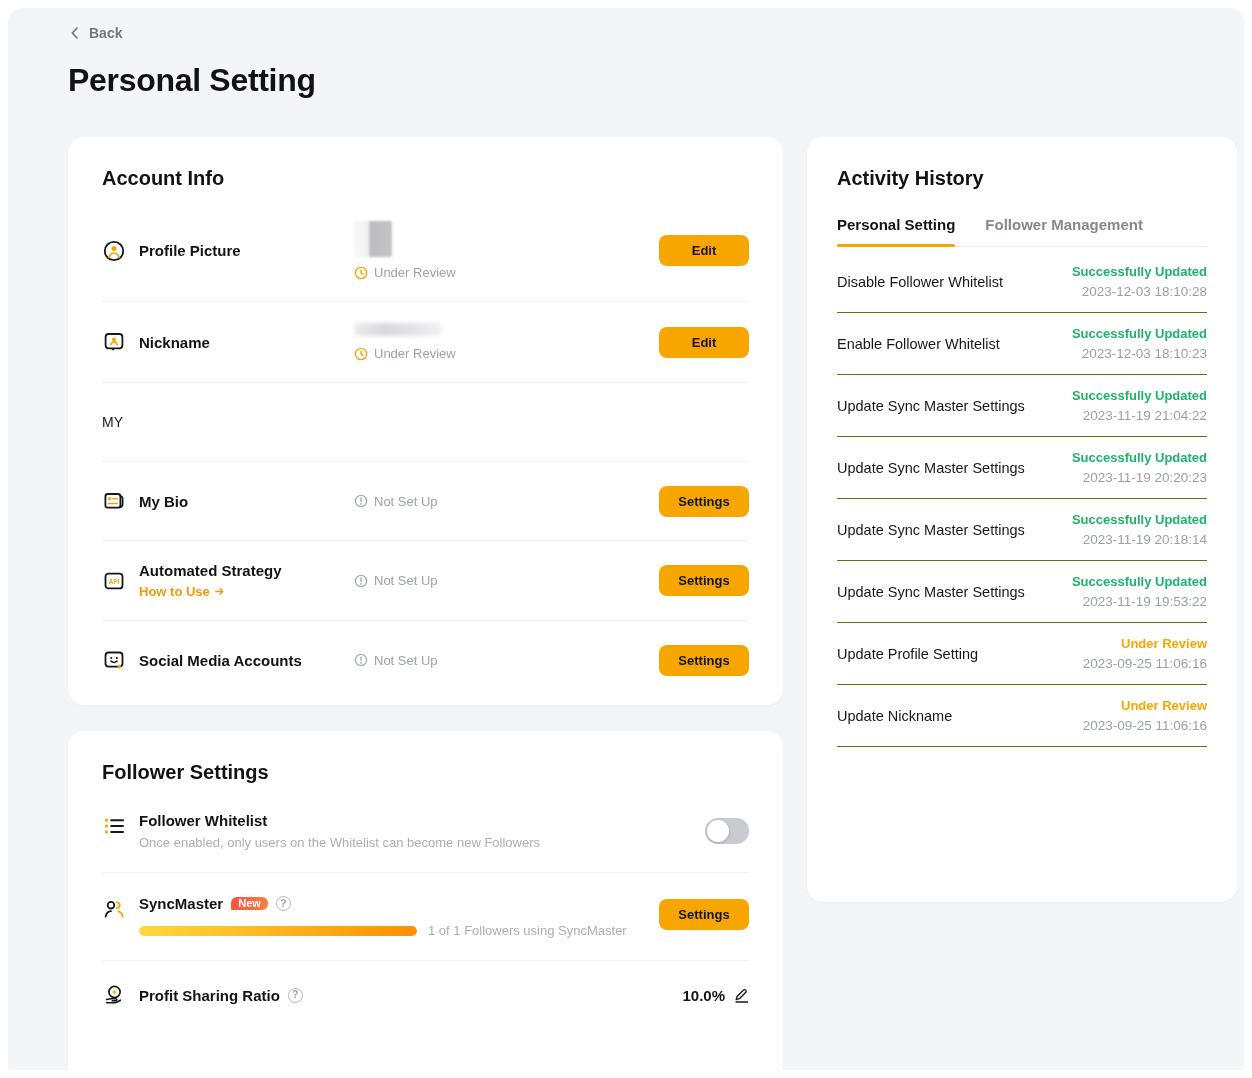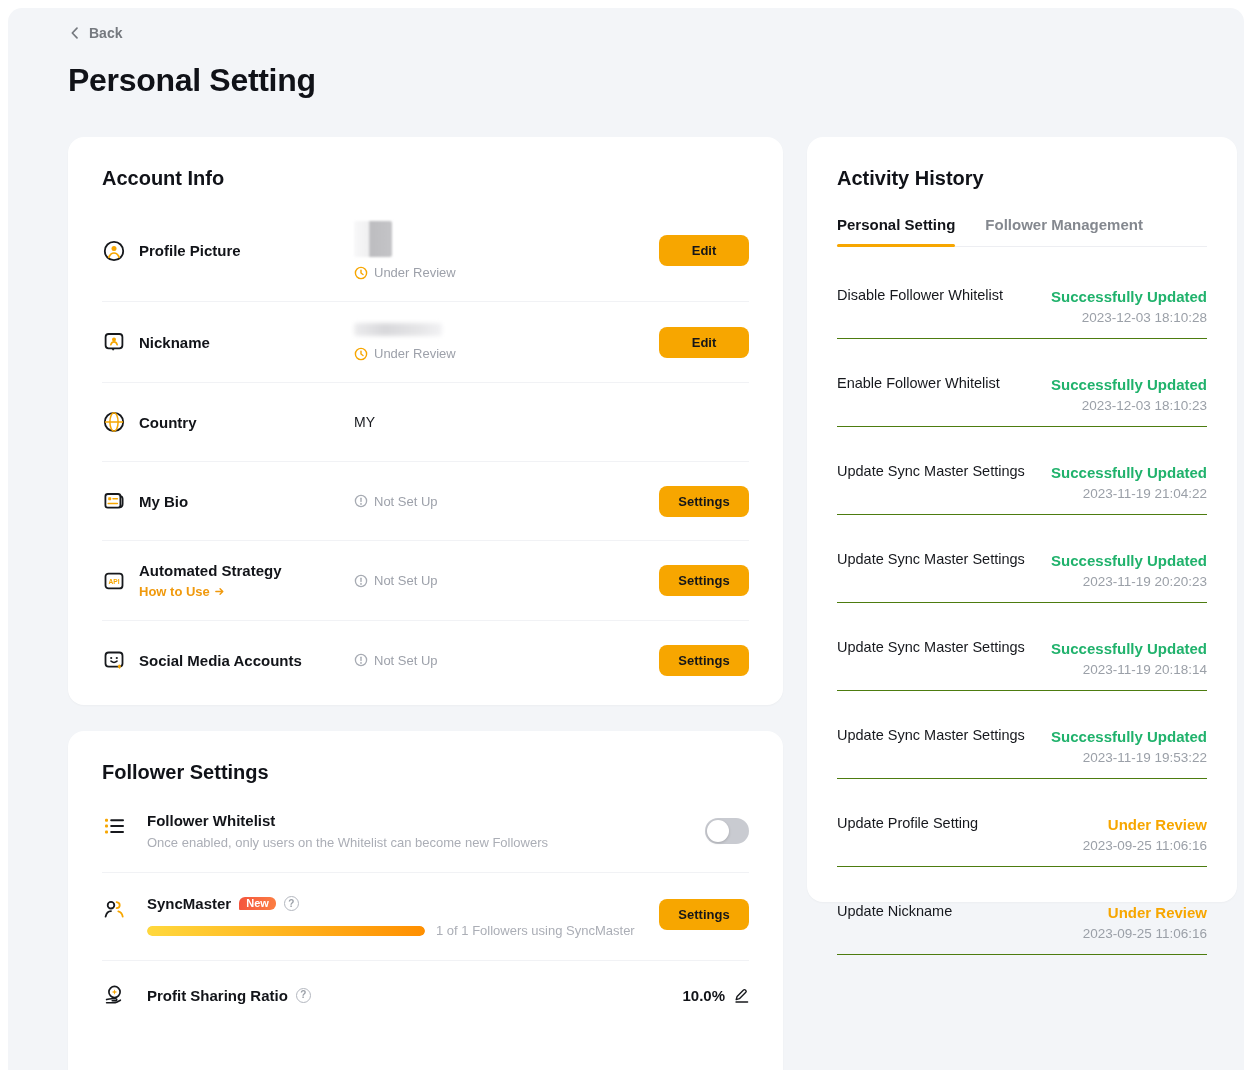--- a/index.html
+++ b/index.html
@@ -42,21 +42,21 @@
     background:linear-gradient(90deg,#ececee,#d8d8db 35%,#e6e6e8 75%,#f2f2f4);
     filter:blur(2px);}
   
   .follower-card{padding:30px 34px 70px 34px;box-sizing:border-box;}
   .fw-rows{margin-top:6px;}
   .fw-row{display:flex;align-items:center;padding:22px 0;border-bottom:1px solid #f1f2f5;}
   .fw-row:last-child{border-bottom:none;}
   .fw-icon{flex-shrink:0;margin-right:13px;}
   .fw-label{font-size:15px;font-weight:700;color:#121419;}
   .fw-desc{font-size:13px;color:#abaeb6;margin-top:6px;}
-  .fw-content{flex:1;min-width:0;margin-left:8px;}
+  .fw-content{flex:1;min-width:0;}
   .toggle{width:44px;height:26px;border-radius:13px;background:#c9cbd1;position:relative;cursor:pointer;flex-shrink:0;margin-left:auto;}
   .toggle .knob{position:absolute;left:2px;top:2px;width:22px;height:22px;border-radius:50%;background:#fff;box-shadow:0 1px 3px rgba(0,0,0,.18);}
   .sm-first-line{display:flex;align-items:center;gap:8px;}
   .badge-new{display:inline-block;padding:1px 7px;border-radius:6px 6px 6px 1px;
     background:linear-gradient(100deg,#f4543e,#fc7f42);color:#fff;font-size:11px;font-weight:700;line-height:1;}
   .q-icon{width:15px;height:15px;border:1.2px solid #b3b7bf;border-radius:50%;box-sizing:border-box;
     display:inline-flex;align-items:center;justify-content:center;color:#9ba0a8;font-size:10px;font-weight:700;cursor:pointer;line-height:1;}
   .q-icon::after{content:"?";}
   .sm-second-line{display:flex;align-items:center;gap:11px;margin-top:11px;}
   .progress-track{width:278px;height:10px;border-radius:6px;background:#f3f4f6;overflow:hidden;}
@@ -67,21 +67,21 @@
   
   .activity-card{width:430px;height:765px;padding:30px 30px;box-sizing:border-box;}
   .tabs{display:flex;gap:30px;border-bottom:1px solid #edeef2;margin-top:26px;}
   .tab{padding-bottom:13px;font-size:15px;font-weight:700;color:#84888f;cursor:pointer;position:relative;}
   .tab.active{color:#121419;}
   .tab.active::after{content:"";position:absolute;left:0;right:0;bottom:-1px;height:3px;border-radius:2px;background:#f7a600;}
   .act-list{margin-top:4px;}
   .act-item{display:flex;justify-content:space-between;align-items:center;padding:13px 0;border-bottom:1px solid #4d7c0f;}
   .act-action{font-size:14.5px;color:#16181d;}
   .act-right{text-align:right;}
-  .act-status{display:block;font-size:15px;font-weight:600;color:#20b26c;margin-top:24px;}
+  .act-status{display:block;font-size:13px;font-weight:600;color:#20b26c;}
   .act-item[data-status="pending"] .act-status{color:#f7a600;}
   .act-time{display:block;font-size:13.5px;color:#9ba0a8;margin-top:5px;}
   .icon{display:inline-flex;align-items:center;justify-content:center;flex-shrink:0;}
 </style>
 </head>
 <body>
 
 <div class="page">
 
   <div class="back">
@@ -149,30 +149,20 @@
                       <path d="M7 4.1V7l2 1.5" fill="none" stroke="#f7a600" stroke-width="1.4" stroke-linecap="round" stroke-linejoin="round"></path>
                     </svg>
                 </span>
                 <span>Under Review</span>
               </div>
             </div>
             <button class="btn">Edit</button>
           </div>
 
           <div class="ai-row">
-            <div class="row-left">
-              <span class="icon">
-                <svg width="24" height="24" viewBox="0 0 24 24">
-                    <circle cx="12" cy="12" r="9.2" fill="none" stroke="#17191d" stroke-width="1.8"></circle>
-                    <ellipse cx="12" cy="12" rx="4.1" ry="9.2" fill="none" stroke="#f7a600" stroke-width="1.5"></ellipse>
-                    <line x1="2.8" y1="12" x2="21.2" y2="12" stroke="#f7a600" stroke-width="1.5"></line>
-                  </svg>
-              </span>
-              <span class="row-label">Country</span>
-            </div>
             <div class="row-mid">
               <span class="value-text">MY</span>
             </div>
           </div>
 
           <div class="ai-row">
             <div class="row-left">
               <span class="icon">
                 <svg width="24" height="24" viewBox="0 0 24 24">
                     <rect x="3.4" y="5" width="15" height="13.6" rx="2.4" fill="none" stroke="#17191d" stroke-width="1.8"></rect>

